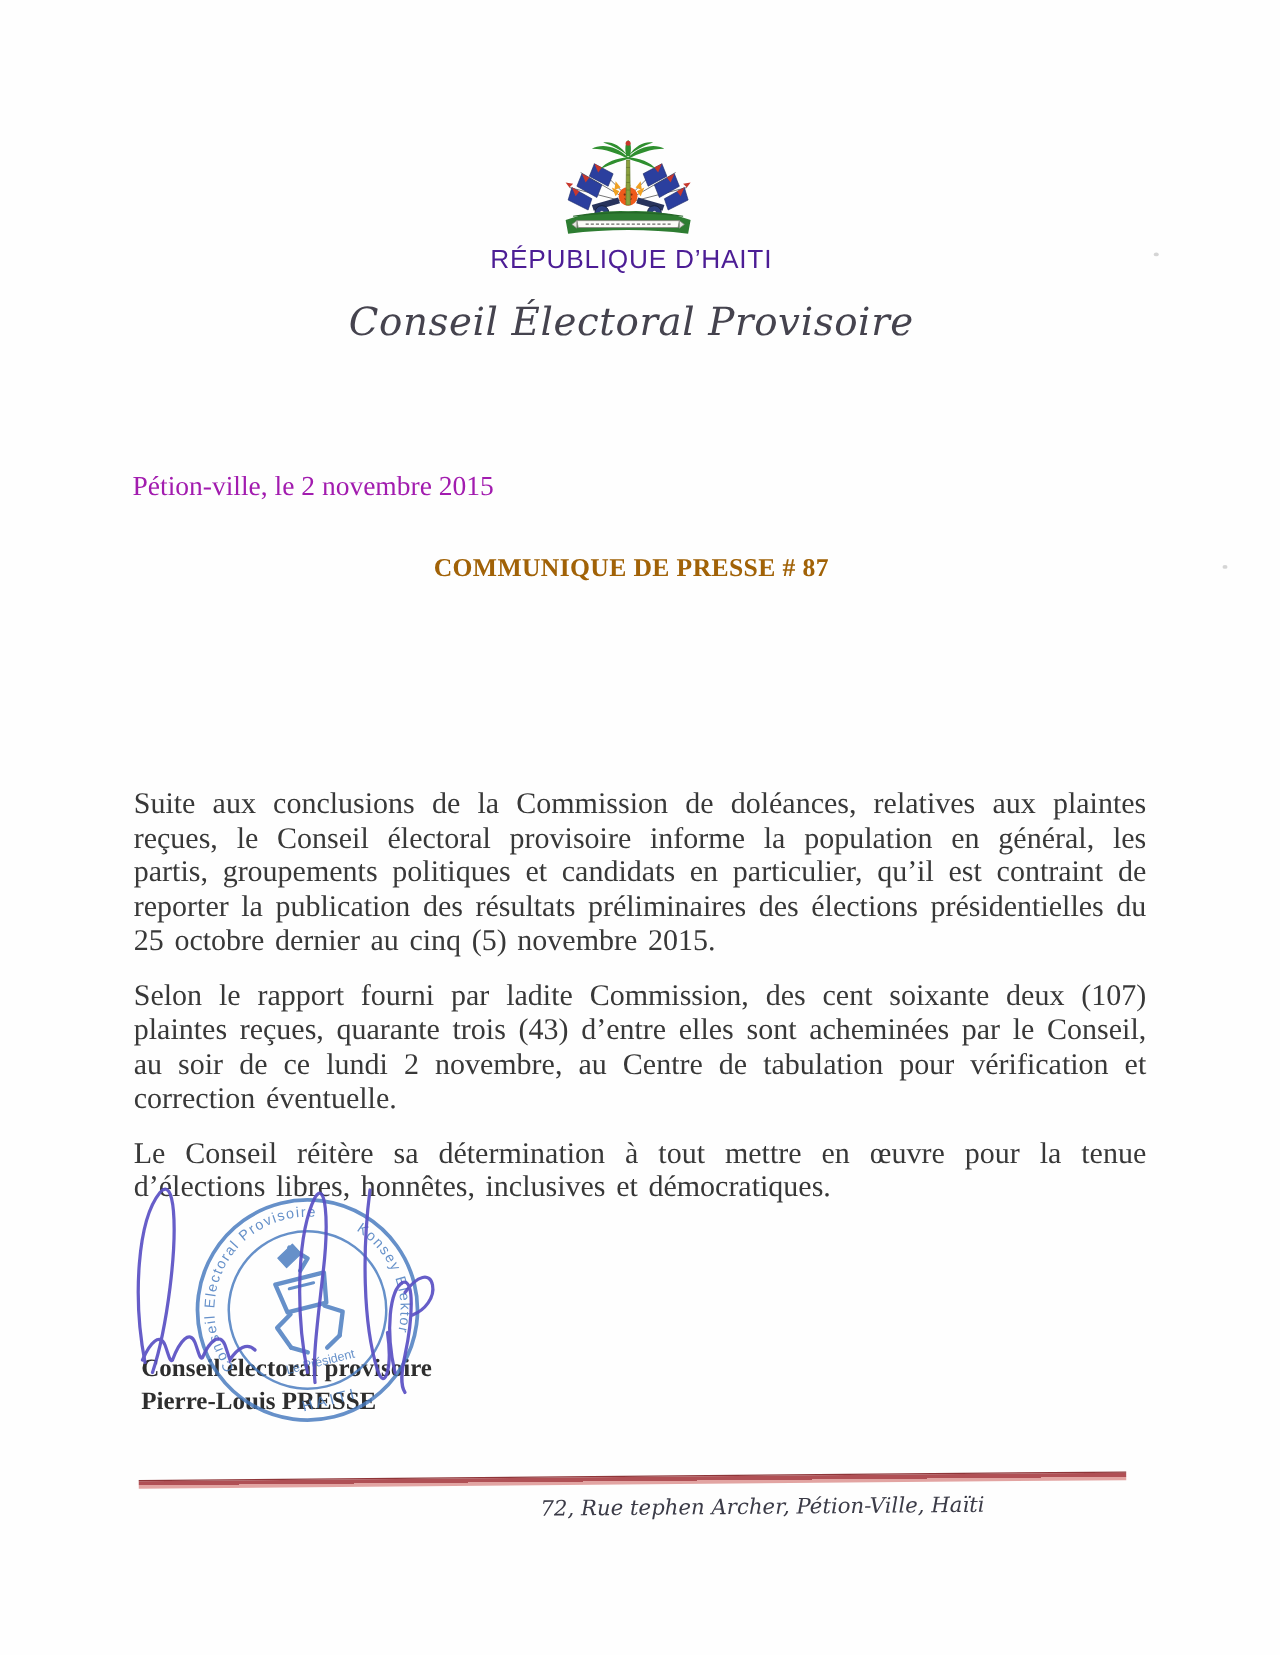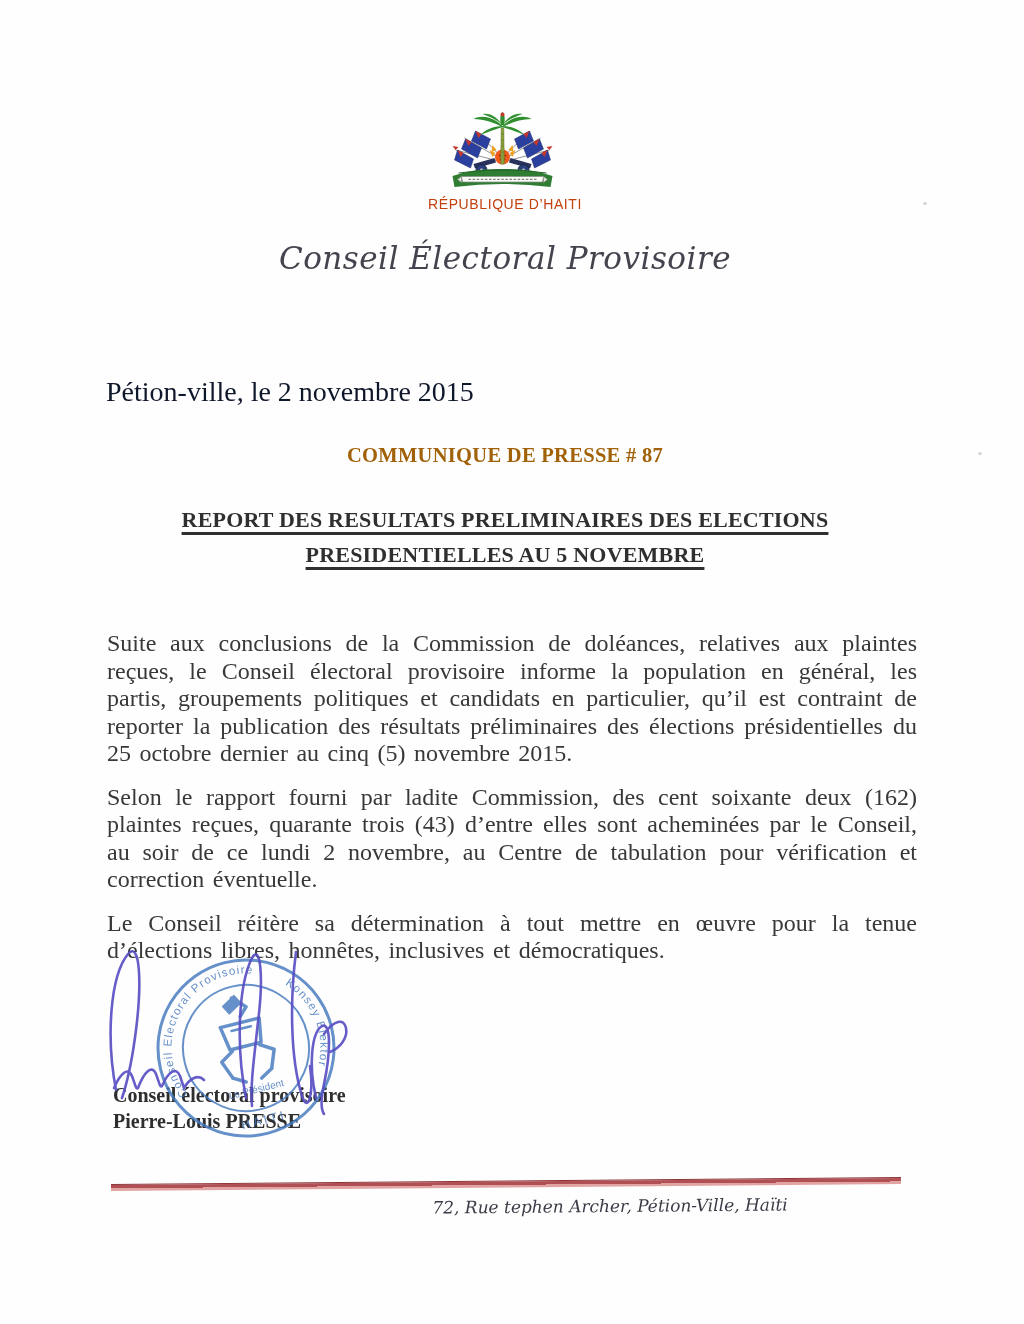--- a/index.html
+++ b/index.html
@@ -5,31 +5,31 @@
   html,body{margin:0;padding:0;background:#ffffff;}
   .page{
     position:relative;width:1024px;height:1324px;margin:0 auto;
     background:#fefefe;overflow:hidden;
     font-family:"Liberation Serif", serif;color:#3a3a3a;
   }
   .abs{position:absolute;}
   .centerband{left:0;width:1010px;text-align:center;}
   .republique{
     top:196px;font-family:"Liberation Sans", sans-serif;
-    font-size:14px;letter-spacing:.6px;color:#c2410c;
+    font-size:21px;letter-spacing:.6px;color:#4c1d95;
   }
   .script1{
     top:240px;font-family:"DejaVu Serif", serif;font-style:italic;
     font-size:31px;color:#45434e;letter-spacing:.5px;
   }
   .script2{
     top:287px;font-family:"DejaVu Serif", serif;font-style:italic;
     font-size:27px;color:#45434e;letter-spacing:.5px;
   }
-  .dateline{top:376px;left:106px;font-size:28px;color:#0f172a;}
+  .dateline{top:376px;left:106px;font-size:22px;color:#a21caf;}
   .communique{top:444px;font-weight:bold;font-size:20.5px;color:#a16207;letter-spacing:.3px;}
   .doc-title{top:502px;font-weight:bold;font-size:22px;line-height:35px;color:#2f2f2f;letter-spacing:.2px;}
   .doc-title .u{text-decoration:underline;text-decoration-thickness:2.5px;text-underline-offset:5px;}
   .body-text{
     top:630px;left:107px;width:810px;
     font-size:24px;line-height:27.5px;text-align:justify;
     word-spacing:2.5px;color:#383838;
   }
   .body-text p{margin:0 0 16px 0;}
   .sig-block{
@@ -152,28 +152,24 @@
   </svg>
 
   <div class="abs centerband republique">RÉPUBLIQUE D’HAITI</div>
 
   <div class="abs centerband script1">Conseil Électoral Provisoire</div>
 
   <div class="abs dateline">Pétion-ville, le 2 novembre 2015</div>
 
   <div class="abs centerband communique">COMMUNIQUE DE PRESSE # 87</div>
 
-  <div class="abs centerband doc-title">
-    <div><span class="u">REPORT DES RESULTATS PRELIMINAIRES DES ELECTIONS</span></div>
-    <div><span class="u">PRESIDENTIELLES AU 5 NOVEMBRE</span></div>
-  </div>
 
   <div class="abs body-text">
     <p>Suite aux conclusions de la Commission de doléances, relatives aux plaintes reçues, le Conseil électoral provisoire informe la population en général, les partis, groupements politiques et candidats en particulier, qu’il est contraint de reporter la publication des résultats préliminaires des élections présidentielles du 25 octobre dernier au cinq (5) novembre 2015.</p>
-    <p>Selon le rapport fourni par ladite Commission, des cent soixante deux (162) plaintes reçues, quarante trois (43) d’entre elles sont acheminées par le Conseil, au soir de ce lundi 2 novembre, au Centre de tabulation pour vérification et correction éventuelle.</p>
+    <p>Selon le rapport fourni par ladite Commission, des cent soixante deux (107) plaintes reçues, quarante trois (43) d’entre elles sont acheminées par le Conseil, au soir de ce lundi 2 novembre, au Centre de tabulation pour vérification et correction éventuelle.</p>
     <p>Le Conseil réitère sa détermination à tout mettre en œuvre pour la tenue d’élections libres, honnêtes, inclusives et démocratiques.</p>
   </div>
 
   <svg class="abs stamp" viewBox="-96 -96 192 192">
     <g transform="rotate(-14)" stroke="#4579be" fill="none">
       <circle r="88" stroke-width="3"></circle>
       <circle r="63" stroke-width="2"></circle>
       <path id="stamp-arc" d="M -64,38 A 74.5 74.5 0 1 1 64,38" stroke="none"></path>
       <g stroke="none" fill="#4579be" font-family="Liberation Sans, sans-serif">
         <text font-size="11.5" letter-spacing="1.2">

